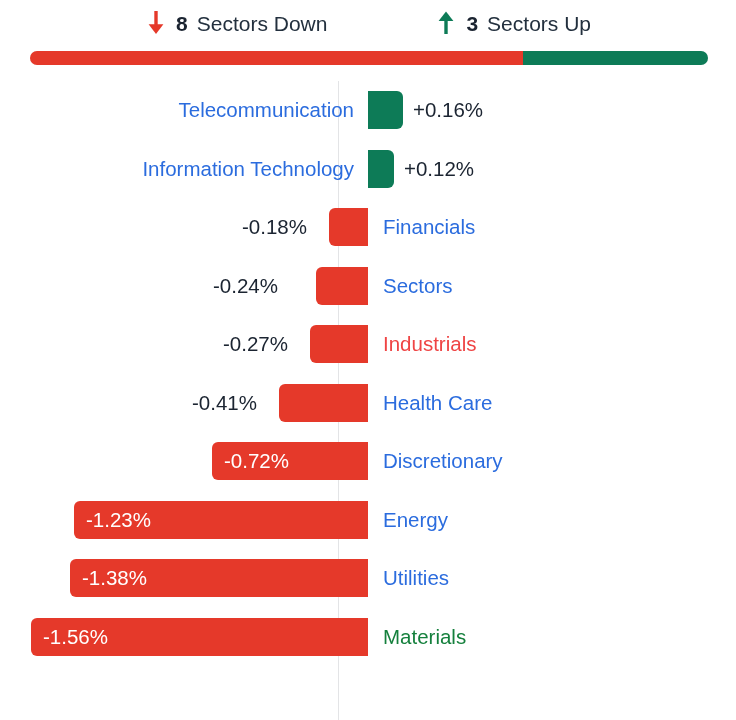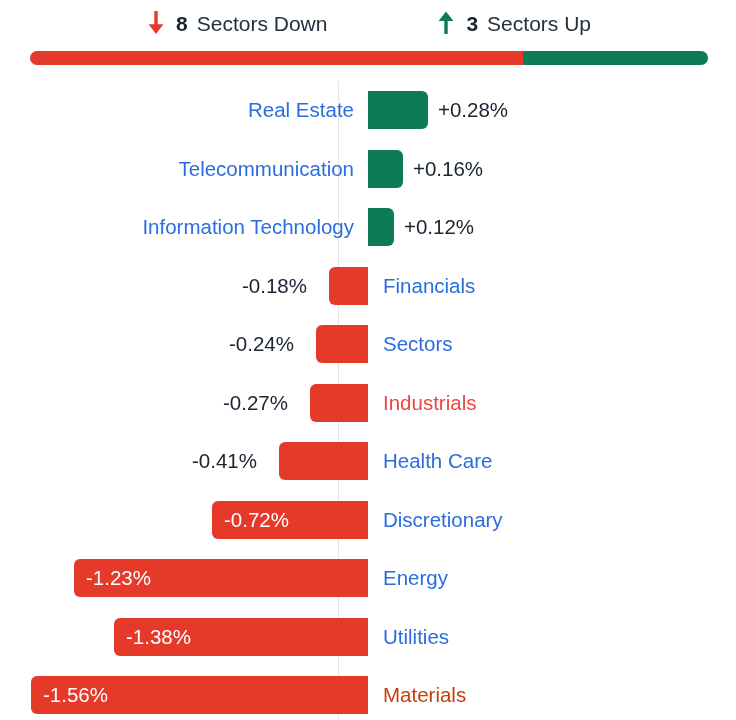--- a/index.html
+++ b/index.html
@@ -170,29 +170,20 @@
 <div class="breadth-bar">
   <div class="seg-down" style="width: 72.7%; background: rgb(229, 57, 42);"></div>
   <div class="seg-up" style="width: 27.3%; background: rgb(13, 123, 87);"></div>
 </div>
 
 <div class="sector-chart">
   <div class="axis-line" style="left: 338px;"></div>
   <div class="rows">
       <div class="sector-row">
         <div class="half half-left" style="width: 338px;">
-          <span class="sector-label label-left" style="color: rgb(43, 108, 222);">Real Estate</span>
-        </div>
-        <div class="half half-right">
-          <div class="bar up" style="width: 60px; background: rgb(13, 123, 87);"></div>
-          <span class="value-outside right" style="color: rgb(27, 36, 49);">+0.28%</span>
-        </div>
-      </div>
-      <div class="sector-row">
-        <div class="half half-left" style="width: 338px;">
           <span class="sector-label label-left" style="color: rgb(43, 108, 222);">Telecommunication</span>
         </div>
         <div class="half half-right">
           <div class="bar up" style="width: 35px; background: rgb(13, 123, 87);"></div>
           <span class="value-outside right" style="color: rgb(27, 36, 49);">+0.16%</span>
         </div>
       </div>
       <div class="sector-row">
         <div class="half half-left" style="width: 338px;">
           <span class="sector-label label-left" style="color: rgb(43, 108, 222);">Information Technology</span>
@@ -205,21 +196,21 @@
       <div class="sector-row">
         <div class="half half-left" style="width: 338px;">
           <span class="value-outside left" style="color: rgb(27, 36, 49);">-0.18%</span>
           <div class="bar down" style="width: 39px; background: rgb(229, 57, 42);"></div>
         </div>
         <div class="half half-right">
           <span class="sector-label label-right" style="color: rgb(43, 108, 222);">Financials</span>
         </div>
       </div>
       <div class="sector-row">
-        <div class="half half-left" style="width: 338px;">
+        <div class="half half-left" style="width: 338px; gap: 16px;">
           <span class="value-outside left" style="color: rgb(27, 36, 49);">-0.24%</span>
           <div class="bar down" style="width: 52px; background: rgb(229, 57, 42);"></div>
         </div>
         <div class="half half-right">
           <span class="sector-label label-right" style="color: rgb(43, 108, 222);">Sectors</span>
         </div>
       </div>
       <div class="sector-row">
         <div class="half half-left" style="width: 338px;">
           <span class="value-outside left" style="color: rgb(27, 36, 49);">-0.27%</span>
@@ -253,32 +244,32 @@
           <div class="bar down" style="width: 294px; background: rgb(229, 57, 42);">
             <span class="value-inside">-1.23%</span>
           </div>
         </div>
         <div class="half half-right">
           <span class="sector-label label-right" style="color: rgb(43, 108, 222);">Energy</span>
         </div>
       </div>
       <div class="sector-row">
         <div class="half half-left" style="width: 338px;">
-          <div class="bar down" style="width: 254px; background: rgb(229, 57, 42);">
+          <div class="bar down" style="width: 298px; background: rgb(229, 57, 42);">
             <span class="value-inside">-1.38%</span>
           </div>
         </div>
         <div class="half half-right">
           <span class="sector-label label-right" style="color: rgb(43, 108, 222);">Utilities</span>
         </div>
       </div>
       <div class="sector-row">
         <div class="half half-left" style="width: 338px;">
           <div class="bar down" style="width: 337px; background: rgb(229, 57, 42);">
             <span class="value-inside">-1.56%</span>
           </div>
         </div>
         <div class="half half-right">
-          <span class="sector-label label-right" style="color: #c2410c;">Materials</span>
+          <span class="sector-label label-right" style="color: #15803d;">Materials</span>
         </div>
       </div>
     </div>
 </div>
 
 </body></html>

